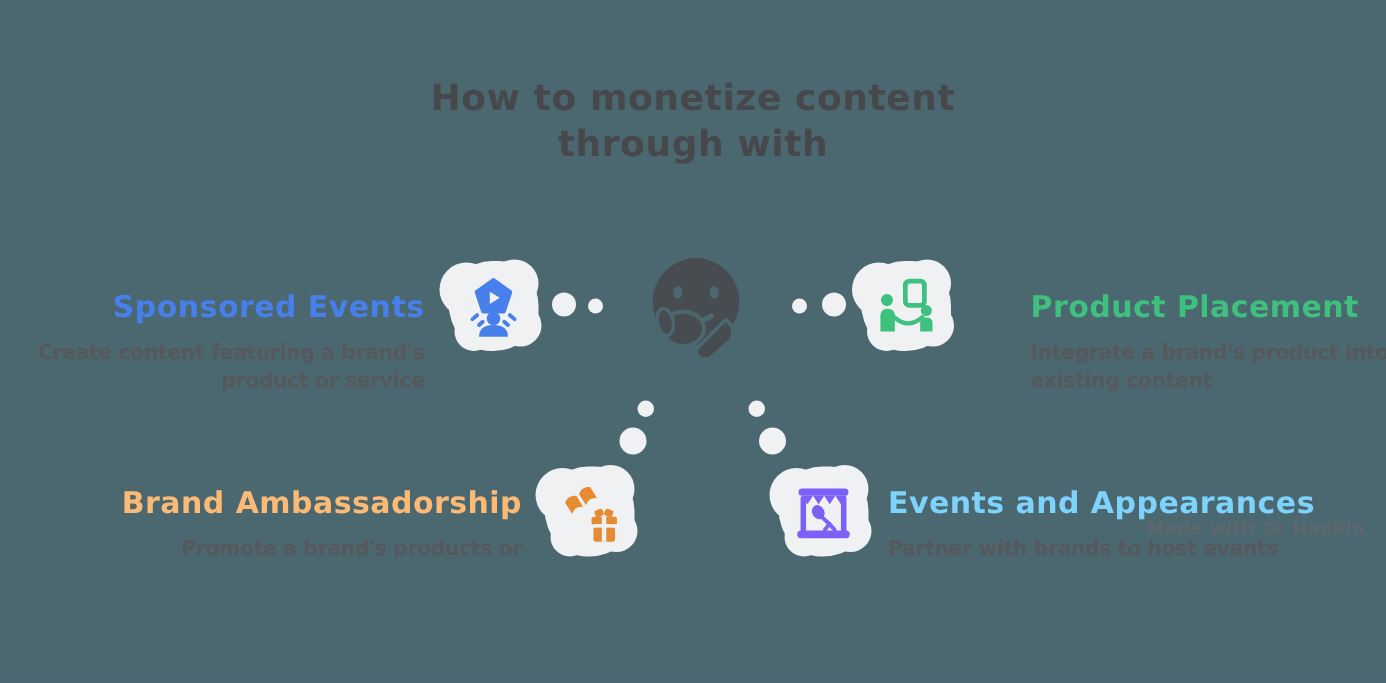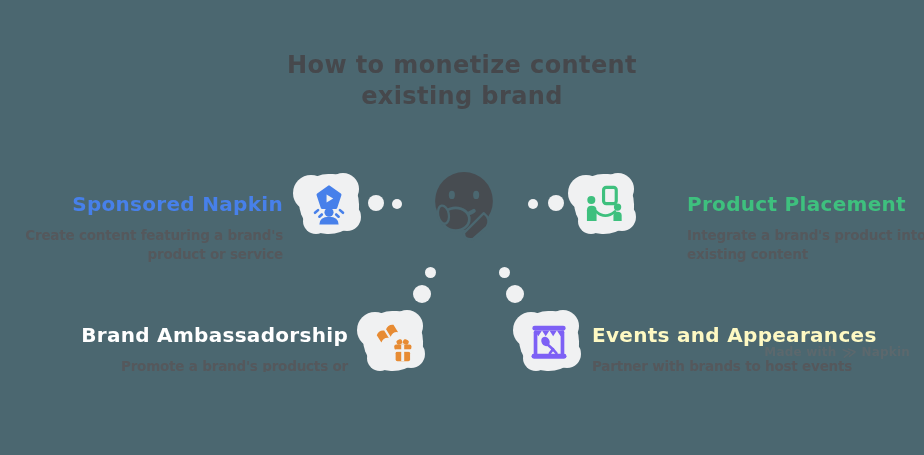--- a/index.html
+++ b/index.html
@@ -61,21 +61,21 @@
   }
   .napkin-logo{font-size:14px;transform:rotate(-8deg);display:inline-block;}
 </style>
 </head>
 <body>
 
 <div class="canvas">
 
   <h1 class="title">
     <div>How to monetize content</div>
-    <div>existing brand</div>
+    <div>through with</div>
   </h1>
 
   <div class="emoji">
     <svg viewBox="0 0 100 100" width="76" height="76" aria-hidden="true">
       <circle cx="50" cy="46" r="38" fill="currentColor"></circle>
       <ellipse class="cut" cx="34" cy="38" rx="4" ry="5.5"></ellipse>
       <ellipse class="cut" cx="66" cy="38" rx="4" ry="5.5"></ellipse>
       <path class="bgline" d="M37 59 Q50 68 63 59" fill="none" stroke-width="5" stroke-linecap="round"></path>
       <path class="bgline" d="M52 86 L76 62 Q86 70 80 80 L62 96 Q50 98 50 88 Z" fill="currentColor" stroke-width="3" stroke-linejoin="round"></path>
       <ellipse class="bgline" cx="39" cy="70" rx="18" ry="15" fill="currentColor" stroke-width="3.5"></ellipse>
@@ -143,45 +143,45 @@
       <ellipse cx="20" cy="24.5" rx="4.6" ry="5.6" transform="rotate(-30 20 24.5)"></ellipse>
       <g fill="none" stroke="currentColor" stroke-width="3" stroke-linecap="round">
         <path d="M23 28.5 L28.5 33.5"></path>
         <path d="M28.5 33.5 L25 38"></path>
         <path d="M28.5 33.5 L32.5 38"></path>
       </g>
     </svg>
   </div>
 
   <div class="sec t-sponsored">
-    <div class="heading" style="color: rgb(71, 128, 234);">Sponsored Napkin</div>
+    <div class="heading" style="color: rgb(71, 128, 234);">Sponsored Events</div>
     <div class="desc">
       <div>Create content featuring a brand's</div>
       <div>product or service</div>
     </div>
   </div>
 
   <div class="sec t-product">
     <div class="heading" style="color: rgb(62, 192, 126);">Product Placement</div>
     <div class="desc">
       <div>Integrate a brand's product into</div>
       <div>existing content</div>
     </div>
   </div>
 
   <div class="sec t-brand">
-    <div class="heading" style="color: #ffffff;">Brand Ambassadorship</div>
+    <div class="heading" style="color: #fdba74;">Brand Ambassadorship</div>
     <div class="desc">
       <div>Promote a brand's products or</div>
       <div>services regularly</div>
     </div>
   </div>
 
   <div class="sec t-events">
-    <div class="heading" style="color: #fef9c3;">Events and Appearances</div>
+    <div class="heading" style="color: #7dd3fc;">Events and Appearances</div>
     <div class="desc">
       <div>Partner with brands to host events</div>
       <div>or appear at conferences</div>
     </div>
   </div>
 
   <div class="footer">
     <span>Made with</span>
     <span class="napkin-logo">≫</span>
     <span>Napkin</span>

